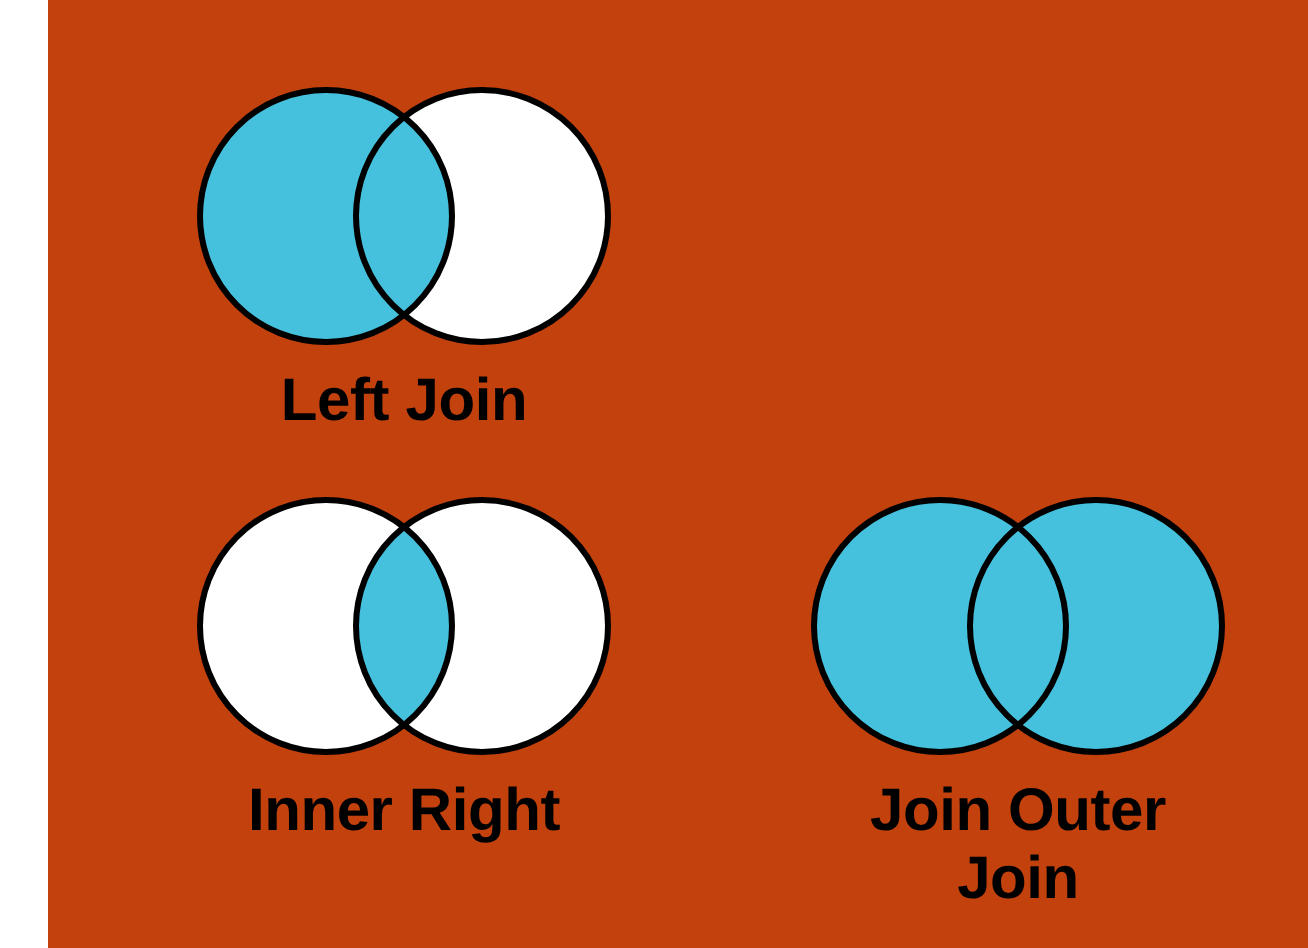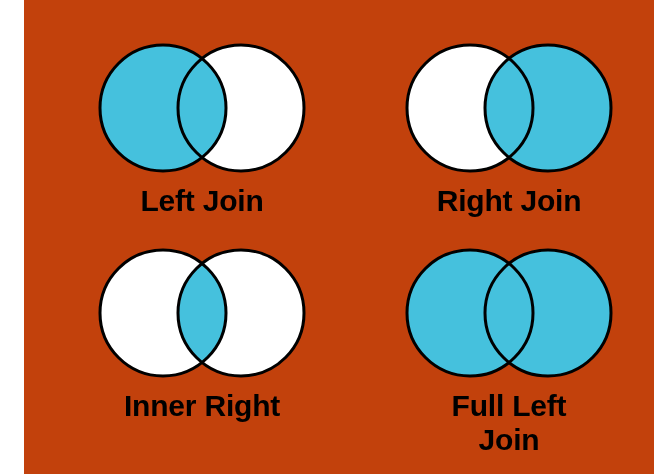--- a/index.html
+++ b/index.html
@@ -81,42 +81,20 @@
           <circle cx="144" cy="66" r="63" fill="#45c1dd"></circle>
         </g>
 
         <circle cx="66" cy="66" r="63" fill="none" stroke="#000000" stroke-width="3"></circle>
         <circle cx="144" cy="66" r="63" fill="none" stroke="#000000" stroke-width="3"></circle>
       </svg>
     </div>
     <div class="join-label">Left Join</div>
   </div>
 
-  <div class="join-cell" id="cell-right-join">
-    <div class="venn-wrap">
-      <svg class="venn-svg" viewBox="0 0 210 132" xmlns="http://www.w3.org/2000/svg">
-        <defs>
-          <clipPath id="clipA-rj">
-              <circle cx="66" cy="66" r="63"></circle>
-            </clipPath>
-        </defs>
-
-        <circle cx="66" cy="66" r="63" fill="#ffffff"></circle>
-
-        <circle cx="144" cy="66" r="63" fill="#45c1dd"></circle>
-
-        <g clip-path="url(#clipA-rj)">
-          <circle cx="144" cy="66" r="63" fill="#45c1dd"></circle>
-        </g>
-        <circle cx="66" cy="66" r="63" fill="none" stroke="#000000" stroke-width="3"></circle>
-        <circle cx="144" cy="66" r="63" fill="none" stroke="#000000" stroke-width="3"></circle>
-      </svg>
-    </div>
-    <div class="join-label">Right Join</div>
-  </div>
 
   <div class="join-cell" id="cell-inner-join">
     <div class="venn-wrap">
       <svg class="venn-svg" viewBox="0 0 210 132" xmlns="http://www.w3.org/2000/svg">
         <defs>
           <clipPath id="clipA-ij">
               <circle cx="66" cy="66" r="63"></circle>
             </clipPath>
         </defs>
 
@@ -136,17 +114,17 @@
   <div class="join-cell" id="cell-full-outer-join">
     <div class="venn-wrap">
       <svg class="venn-svg" viewBox="0 0 210 132" xmlns="http://www.w3.org/2000/svg">
 
         <circle cx="66" cy="66" r="63" fill="#45c1dd"></circle>
         <circle cx="144" cy="66" r="63" fill="#45c1dd"></circle>
         <circle cx="66" cy="66" r="63" fill="none" stroke="#000000" stroke-width="3"></circle>
         <circle cx="144" cy="66" r="63" fill="none" stroke="#000000" stroke-width="3"></circle>
       </svg>
     </div>
-    <div class="join-label">Full Left
+    <div class="join-label">Join Outer
 Join</div>
   </div>
 
 </div>
 
 </body></html>

